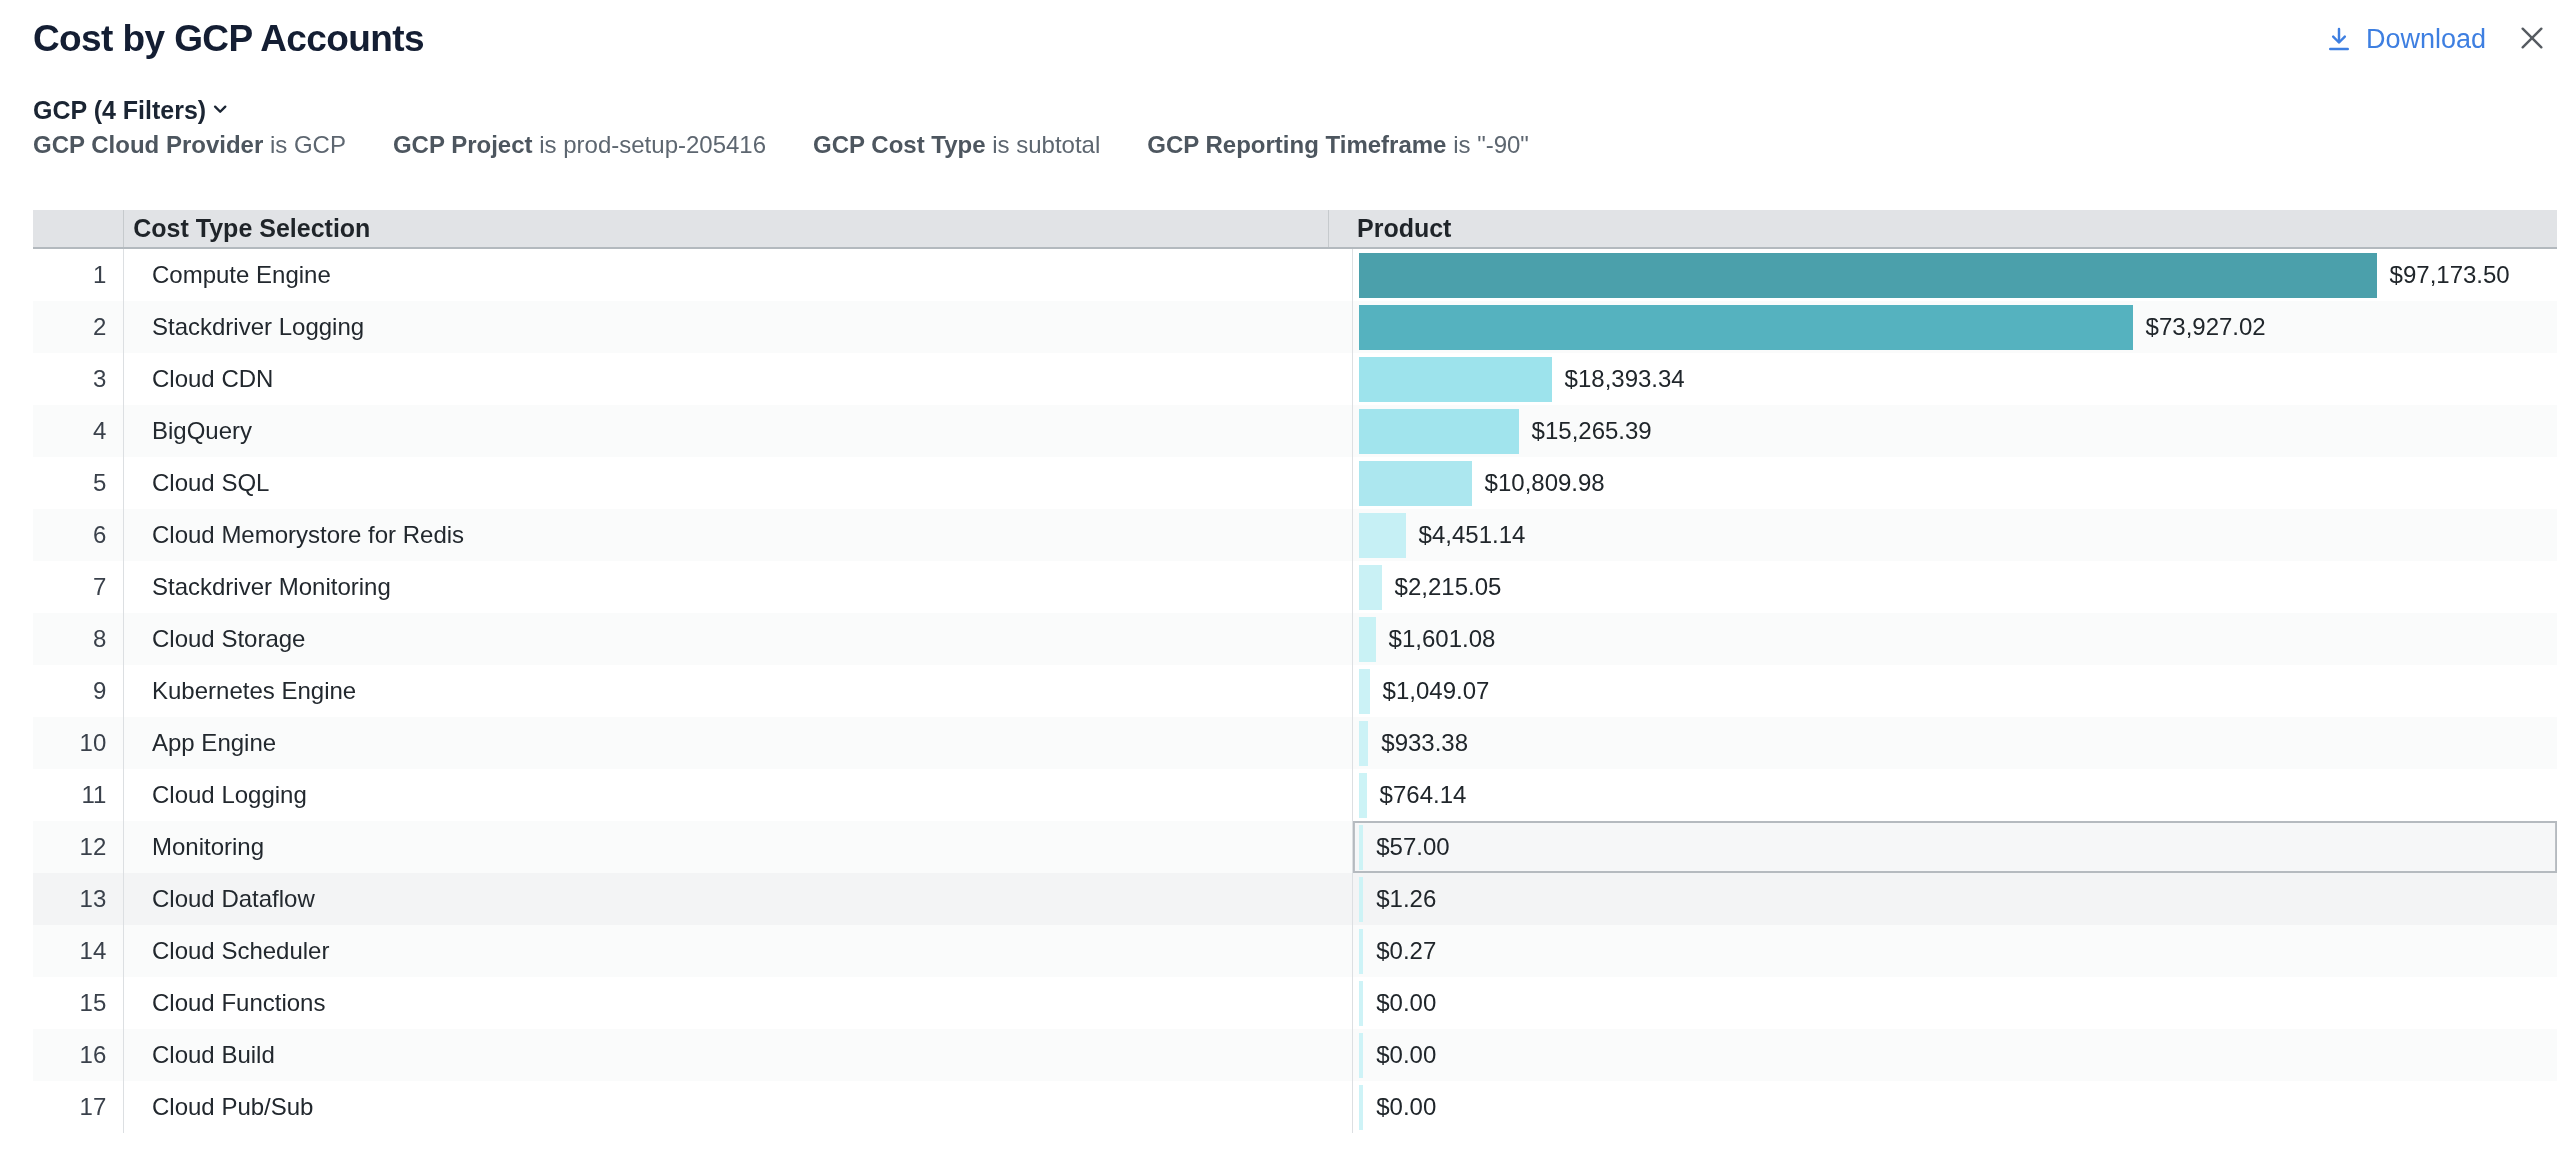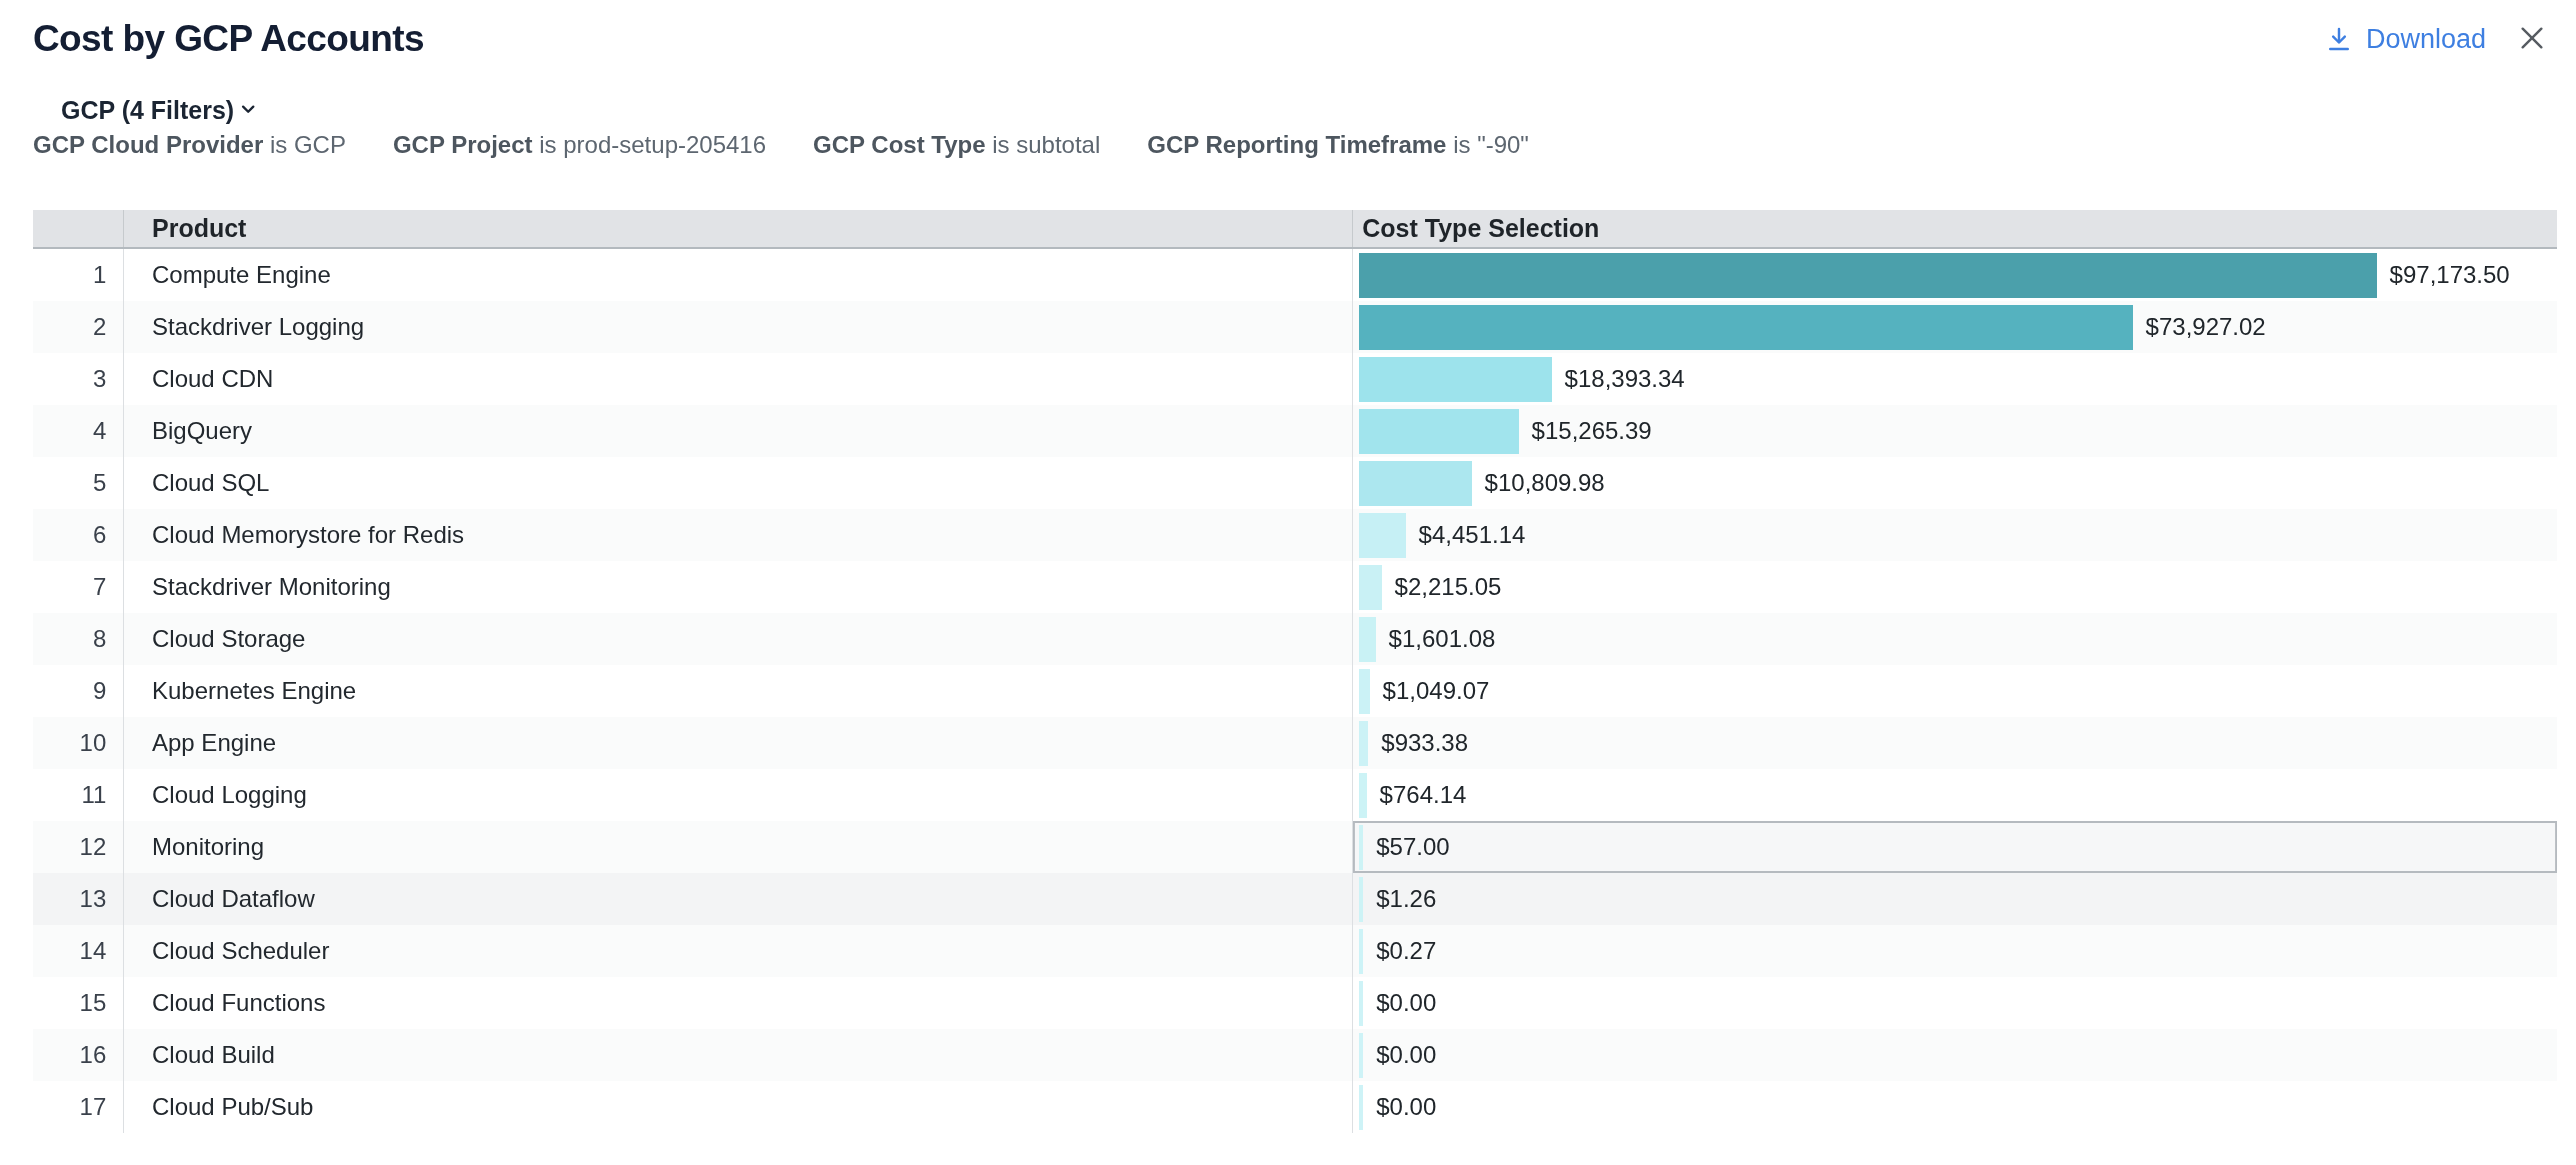--- a/index.html
+++ b/index.html
@@ -13,21 +13,21 @@
              display:flex; align-items:center; }
   .page-title { font-size:37px; font-weight:700; letter-spacing:-0.6px; color:#141e33; }
   .header-actions { margin-left:auto; display:flex; align-items:center; gap:30px; }
   .download-btn { display:flex; align-items:center; gap:13px; color:#3e7fe1;
                   font-size:27px; font-weight:500; cursor:pointer; }
   .download-btn svg { display:block; }
   .close-btn { cursor:pointer; display:flex; align-items:center; }
 
   
   .filter-bar { position:absolute; left:33px; top:95px; display:flex; align-items:center;
-                gap:4px; font-size:25px; font-weight:700; color:#1b2533; cursor:pointer;margin-left:28px; }
+                gap:4px; font-size:25px; font-weight:700; color:#1b2533; cursor:pointer; }
   .filter-bar svg { margin-top:3.7px; }
   .filter-summary { position:absolute; left:33px; top:131px; display:flex; align-items:center;
                     gap:47px; font-size:24px; color:#58616b; white-space:nowrap; }
   .filter-item .f-name { font-weight:600; color:#4d565f; }
   .filter-item .f-cond { font-weight:400; color:#5d6670; }
 
   
   .grid { position:absolute; left:33px; top:210px; width:2524px; }
   .thead { display:flex; height:39px; background:#e1e3e6; border-bottom:2.8px solid #b3b9be;
            font-size:25px; font-weight:700; color:#1f2429; }
@@ -102,22 +102,22 @@
     </span>
     <span class="filter-item">
       <span class="f-name">GCP Reporting Timeframe</span>
       <span class="f-cond">is "-90"</span>
     </span>
   </div>
 
   <div class="grid">
     <div class="thead">
       <div class="cell col-num"></div>
+      <div class="cell col-value">Cost Type Selection</div>
       <div class="cell col-product">Product</div>
-      <div class="cell col-value">Cost Type Selection</div>
     </div>
     <div id="tbody">
   <div class="trow">
     <div class="cell num">1</div>
     <div class="cell product">Compute Engine</div>
     <div class="cell value">
       <div class="bar" style="width: 1018px; background: rgb(75, 160, 171);"></div>
       <div class="bar-label">$97,173.50</div>
     </div>
   </div>

